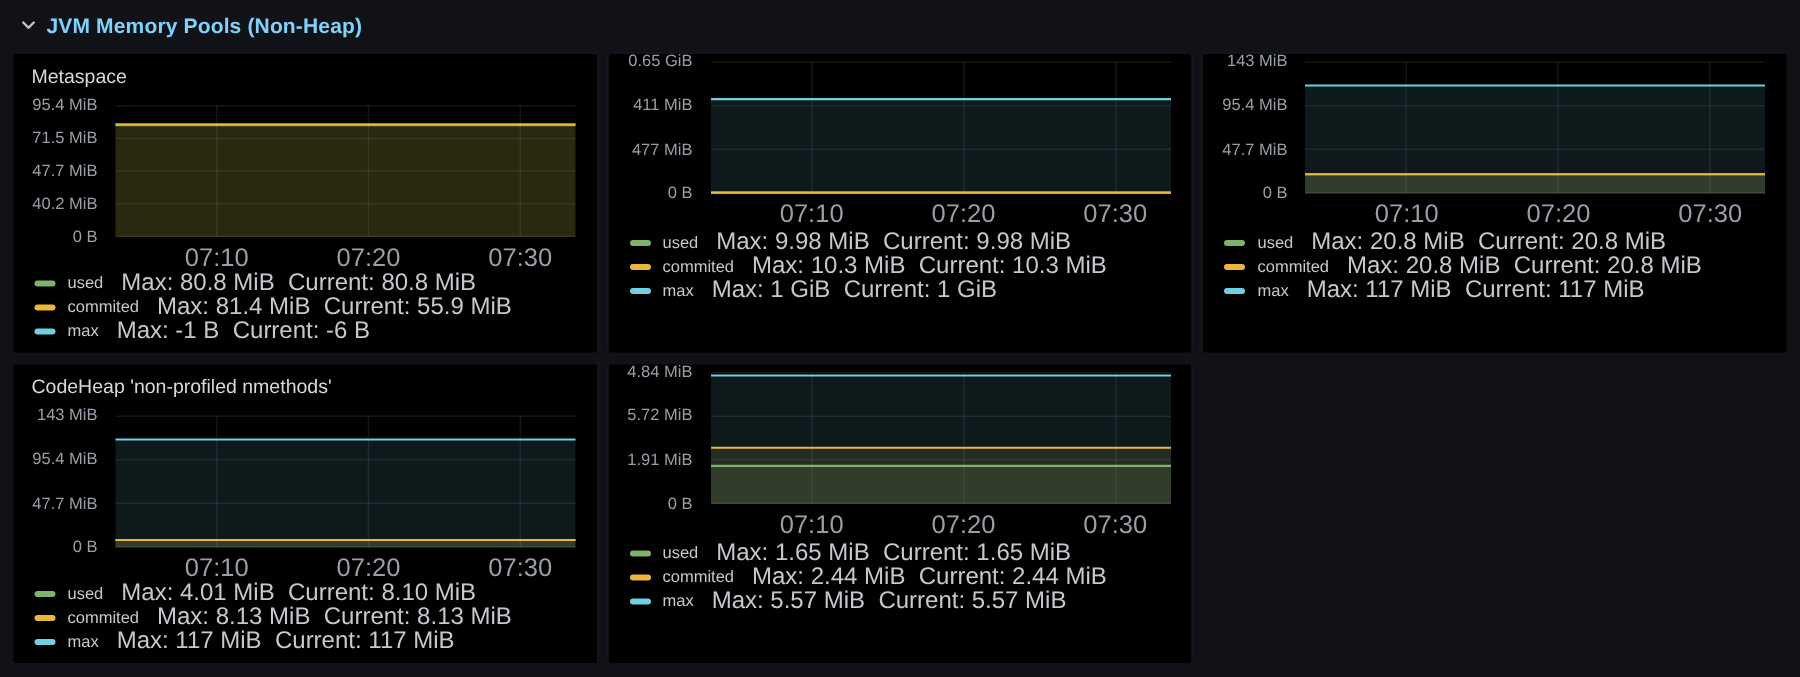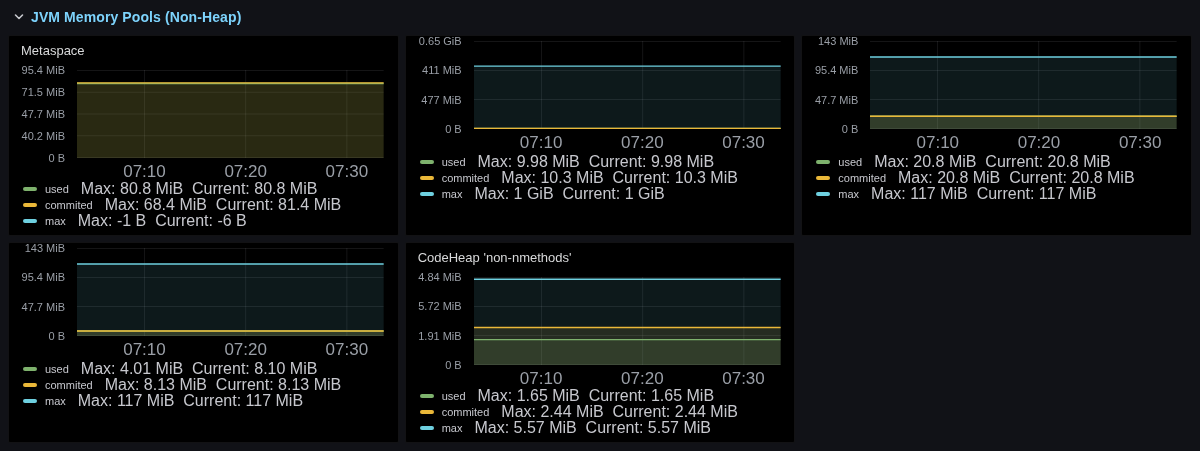--- a/index.html
+++ b/index.html
@@ -75,21 +75,21 @@
         </div>
         <div class="legend">
           <div class="legend-row">
             <span class="swatch" style="background:#7eb26d"></span>
             <span class="legend-name">used</span>
             <span class="legend-stats">Max: 80.8 MiB  Current: 80.8 MiB</span>
           </div>
           <div class="legend-row">
             <span class="swatch" style="background:#eab839"></span>
             <span class="legend-name">commited</span>
-            <span class="legend-stats">Max: 68.4 MiB  Current: 81.4 MiB</span>
+            <span class="legend-stats">Max: 81.4 MiB  Current: 55.9 MiB</span>
           </div>
           <div class="legend-row">
             <span class="swatch" style="background:#6ed0e0"></span>
             <span class="legend-name">max</span>
             <span class="legend-stats">Max: -1 B  Current: -6 B</span>
           </div>
         </div>
       </div>
       <div class="panel">
         <div class="chart-row">
@@ -185,20 +185,23 @@
           <div class="legend-row">
             <span class="swatch" style="background:#6ed0e0"></span>
             <span class="legend-name">max</span>
             <span class="legend-stats">Max: 117 MiB  Current: 117 MiB</span>
           </div>
         </div>
       </div>
     </div>
   <div class="panel-grid">
       <div class="panel">
+        <div class="panel-header">
+          <span class="panel-title">CodeHeap 'non-profiled nmethods'</span>
+        </div>
         <div class="chart-row">
           <div class="y-axis">
             <span class="y-tick" style="top:0%">143 MiB</span>
             <span class="y-tick" style="top:33.33333333333333%">95.4 MiB</span>
             <span class="y-tick" style="top:66.66666666666666%">47.7 MiB</span>
             <span class="y-tick" style="top:100%">0 B</span>
           </div>
           <div class="plot">
             <svg class="chart-svg" viewBox="0 0 320 88" preserveAspectRatio="none">
               <line x1="0" y1="0.5" x2="320" y2="0.5" stroke="rgba(204,204,220,0.10)" stroke-width="1" vector-effect="non-scaling-stroke"></line>
@@ -234,23 +237,20 @@
             <span class="legend-stats">Max: 8.13 MiB  Current: 8.13 MiB</span>
           </div>
           <div class="legend-row">
             <span class="swatch" style="background:#6ed0e0"></span>
             <span class="legend-name">max</span>
             <span class="legend-stats">Max: 117 MiB  Current: 117 MiB</span>
           </div>
         </div>
       </div>
       <div class="panel">
-        <div class="panel-header">
-          <span class="panel-title">CodeHeap 'non-nmethods'</span>
-        </div>
         <div class="chart-row">
           <div class="y-axis">
             <span class="y-tick" style="top:0%">4.84 MiB</span>
             <span class="y-tick" style="top:33.33333333333333%">5.72 MiB</span>
             <span class="y-tick" style="top:66.66666666666666%">1.91 MiB</span>
             <span class="y-tick" style="top:100%">0 B</span>
           </div>
           <div class="plot">
             <svg class="chart-svg" viewBox="0 0 320 88" preserveAspectRatio="none">
               <line x1="0" y1="0.5" x2="320" y2="0.5" stroke="rgba(204,204,220,0.10)" stroke-width="1" vector-effect="non-scaling-stroke"></line>

